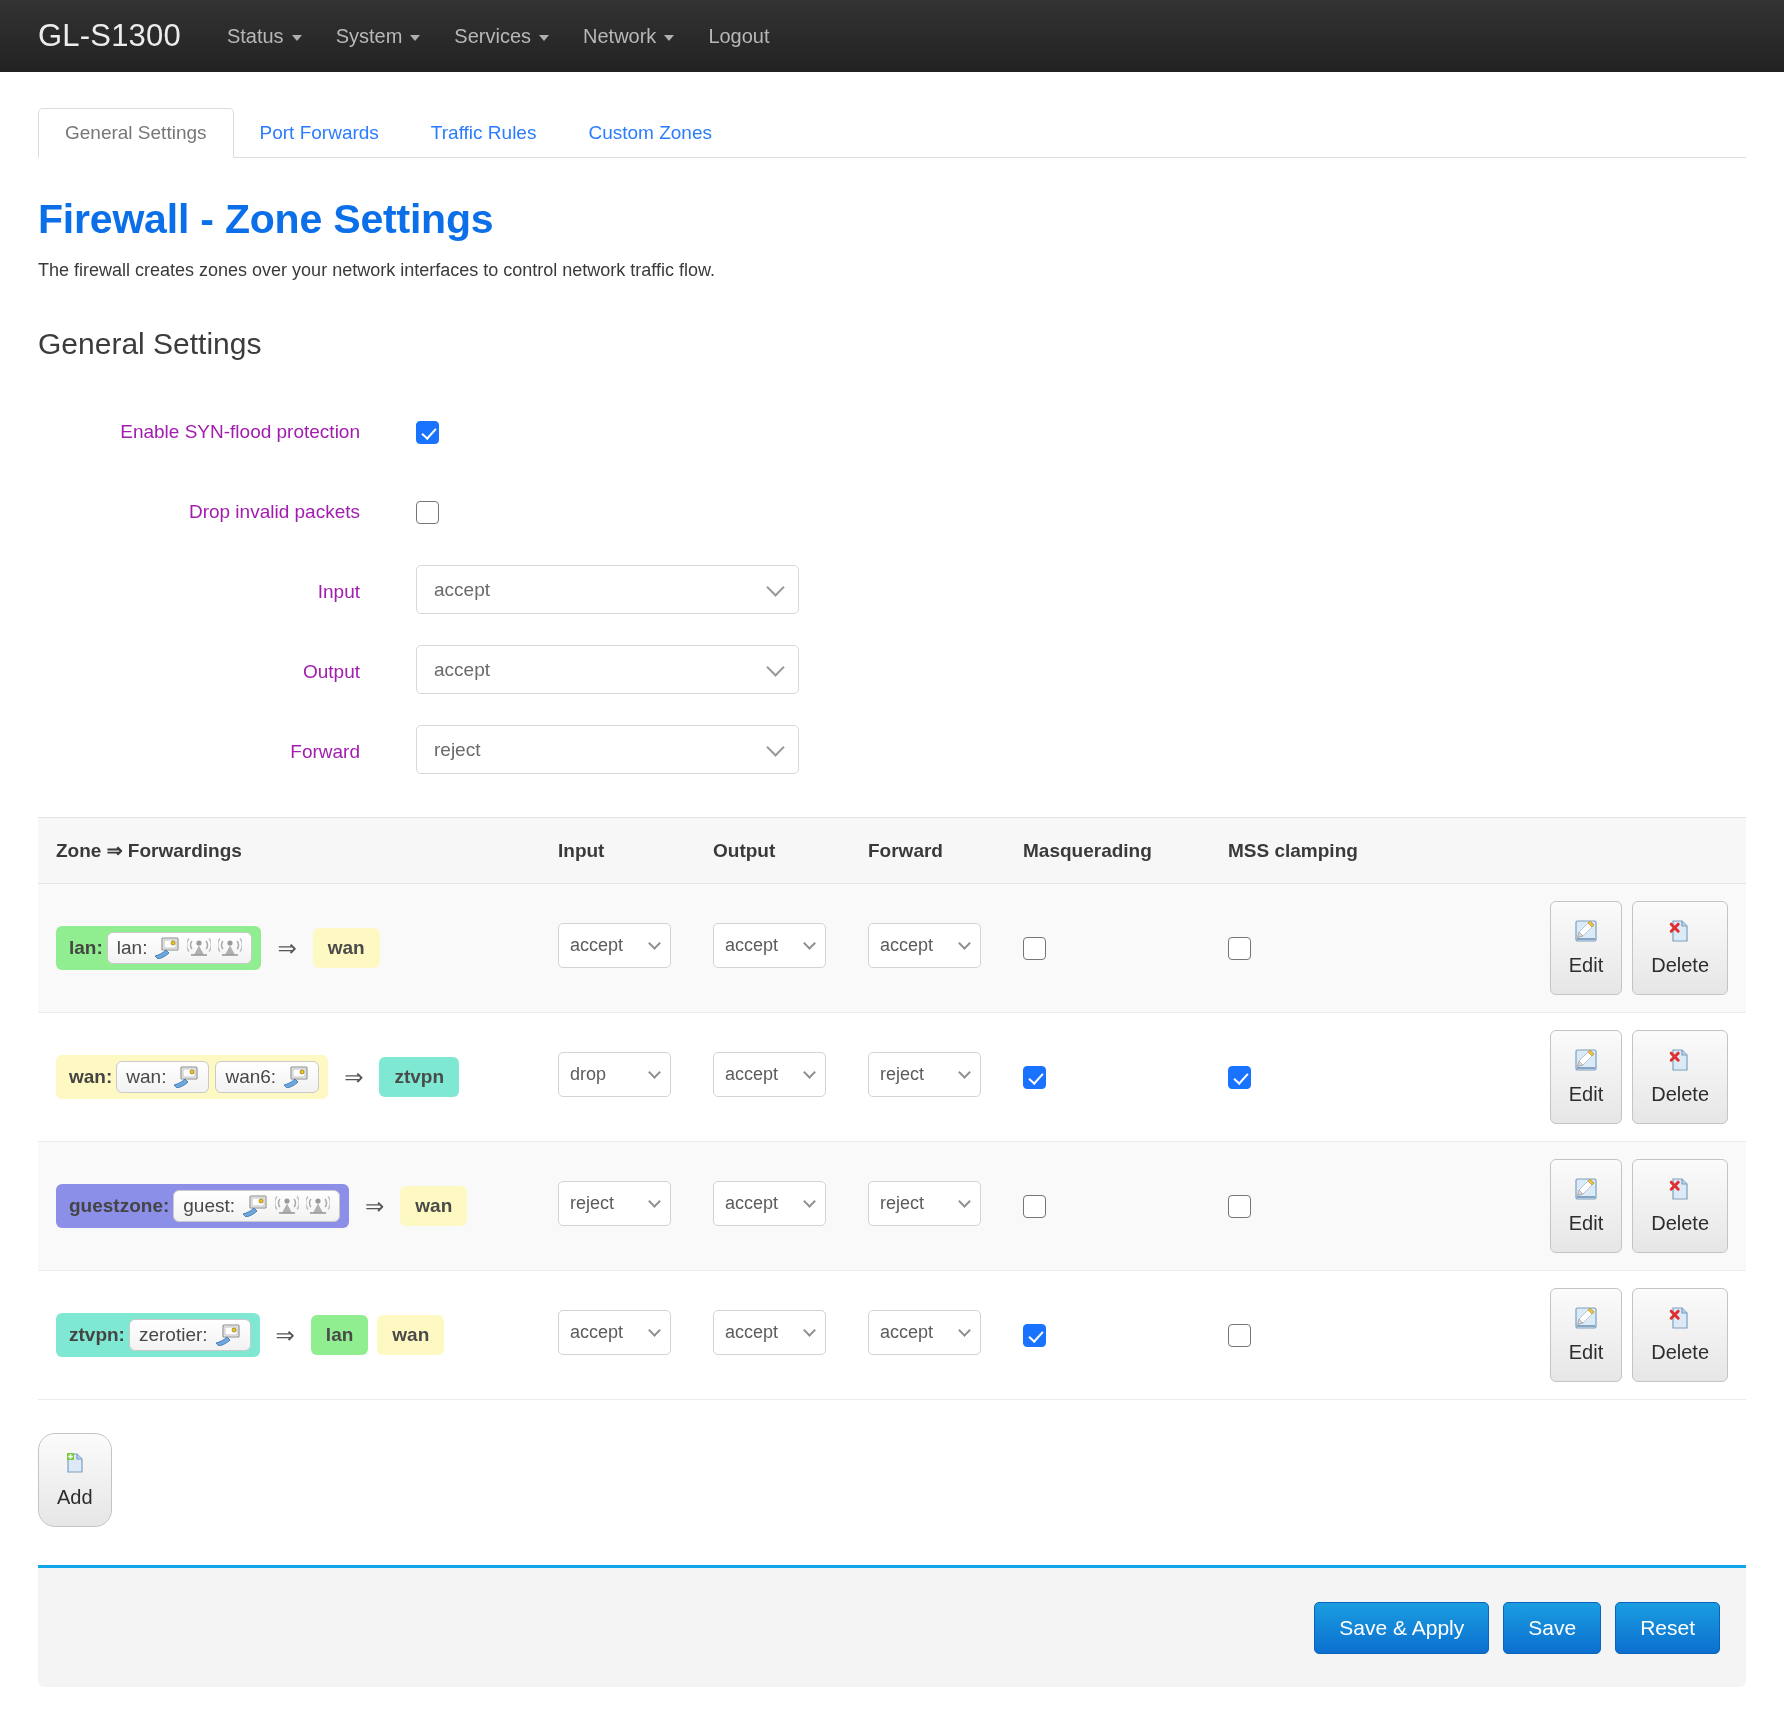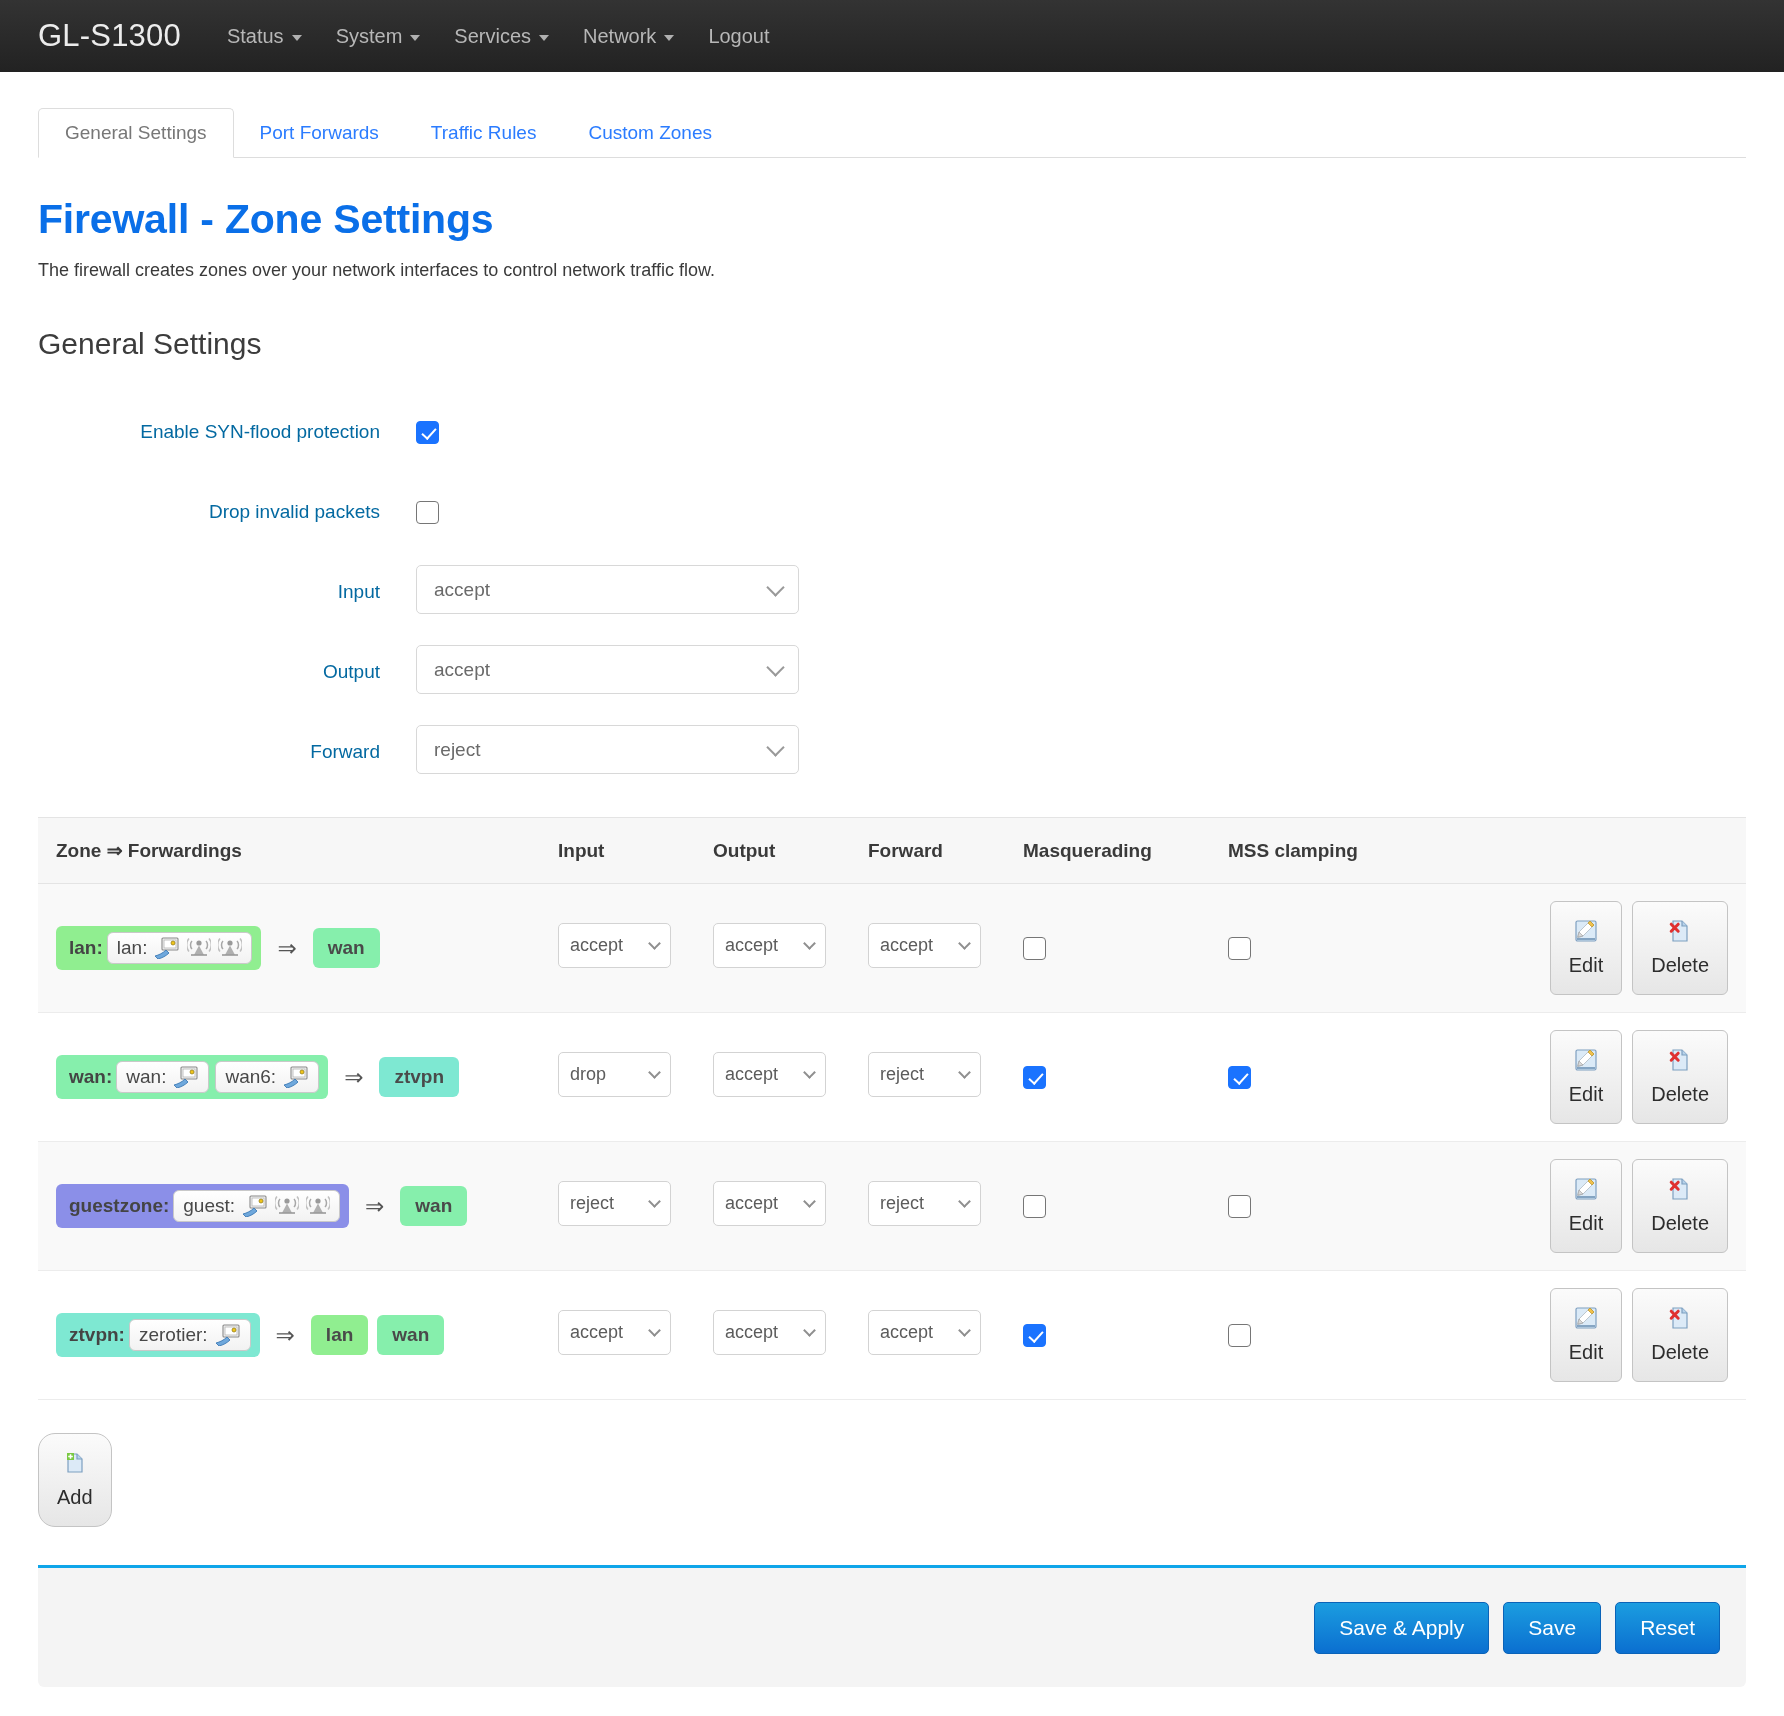--- a/index.html
+++ b/index.html
@@ -102,23 +102,23 @@
   .form { margin-top:42px; }
   .frow {
     display:flex;
     align-items:center;
     min-height:58px;
     margin-bottom:22px;
   }
   .flabel {
     width:378px;
     text-align:right;
-    padding-right:36px;
+    padding-right:56px;
     font-size:19px;
-    color:#0369a1;
+    color:#a21caf;
   }
   .fctl { flex:1; }
 
   
   .cbox {
     width:23px;height:23px;
     border:1.5px solid #767676;
     border-radius:4px;
     background:#fff;
     display:inline-block;
@@ -248,21 +248,21 @@
     padding:9px 15px;
     font-weight:bold;
     font-size:19px;
     color:#4a4a4a;
     margin-right:9px;
     white-space:nowrap;
   }
   .dest:last-child { margin-right:0; }
 
   .z-green { background:#90ee90; }
-  .z-red   { background:#86efac; }
+  .z-red   { background:#fef9c3; }
   .z-blue  { background:#8b8fe8; }
   .z-teal  { background:#7ee8d2; }
 
   
   .ico { display:inline-block; vertical-align:middle; }
 
   
   .tsel {
     position:relative;
     display:inline-block;

